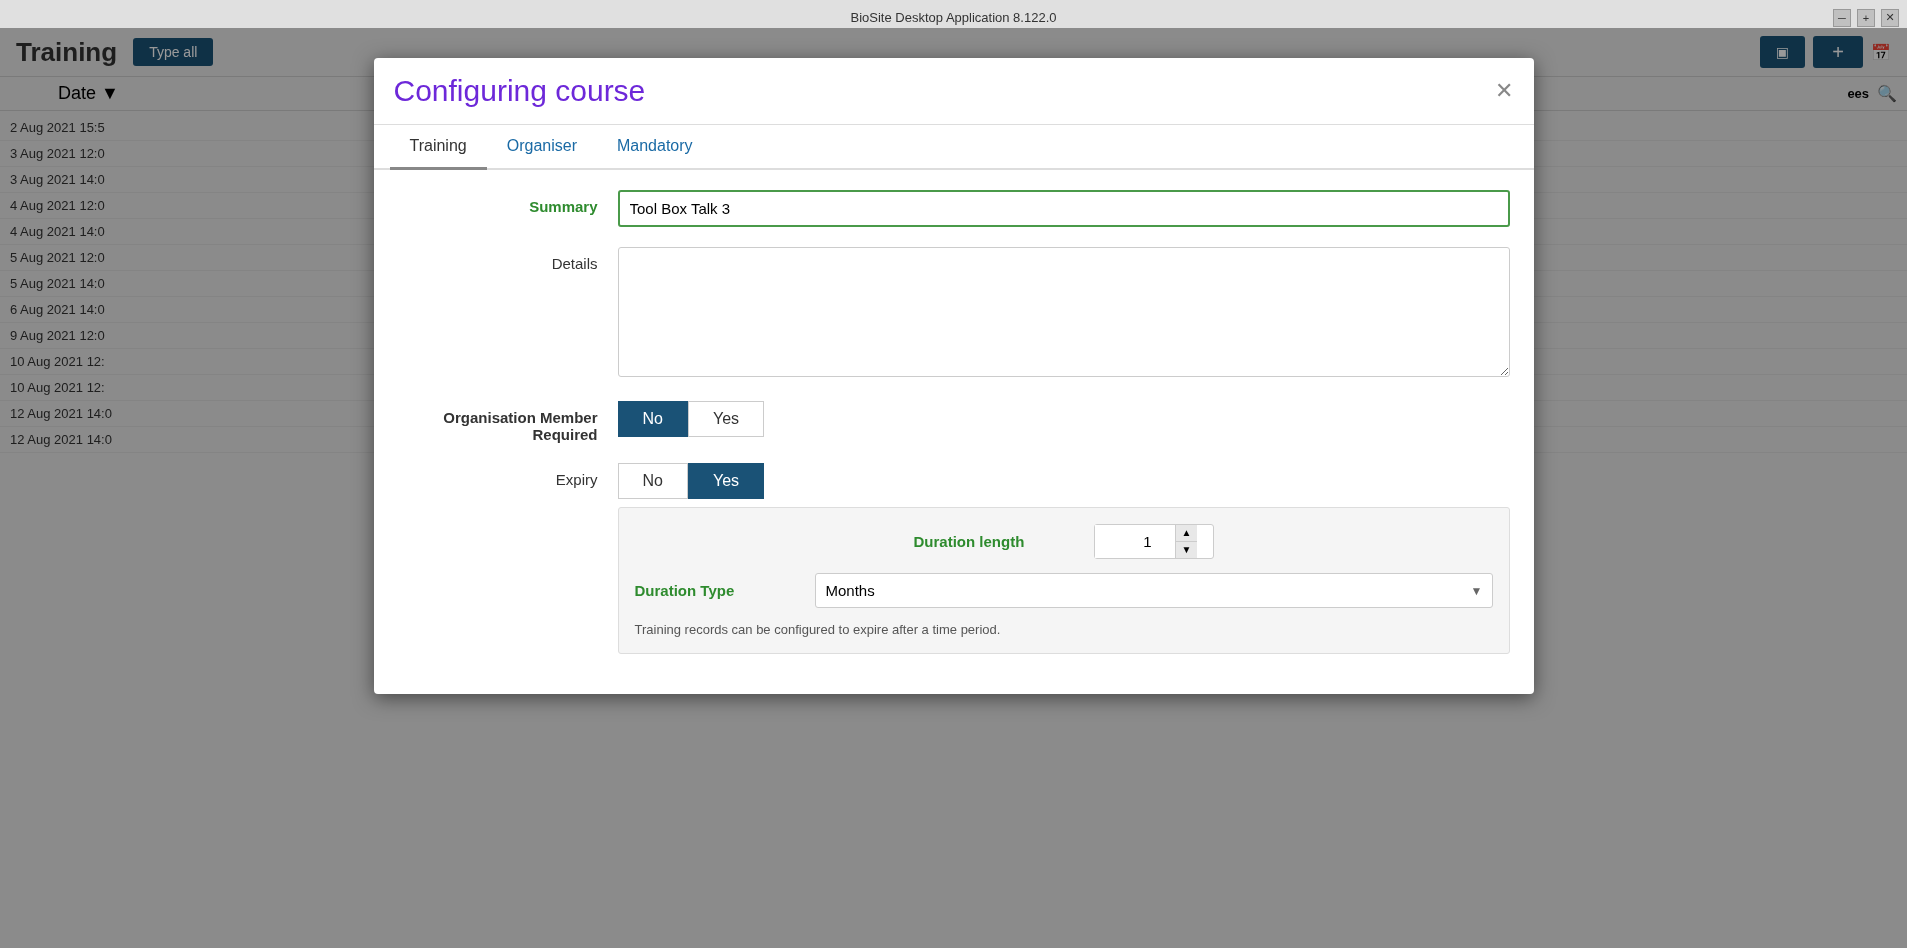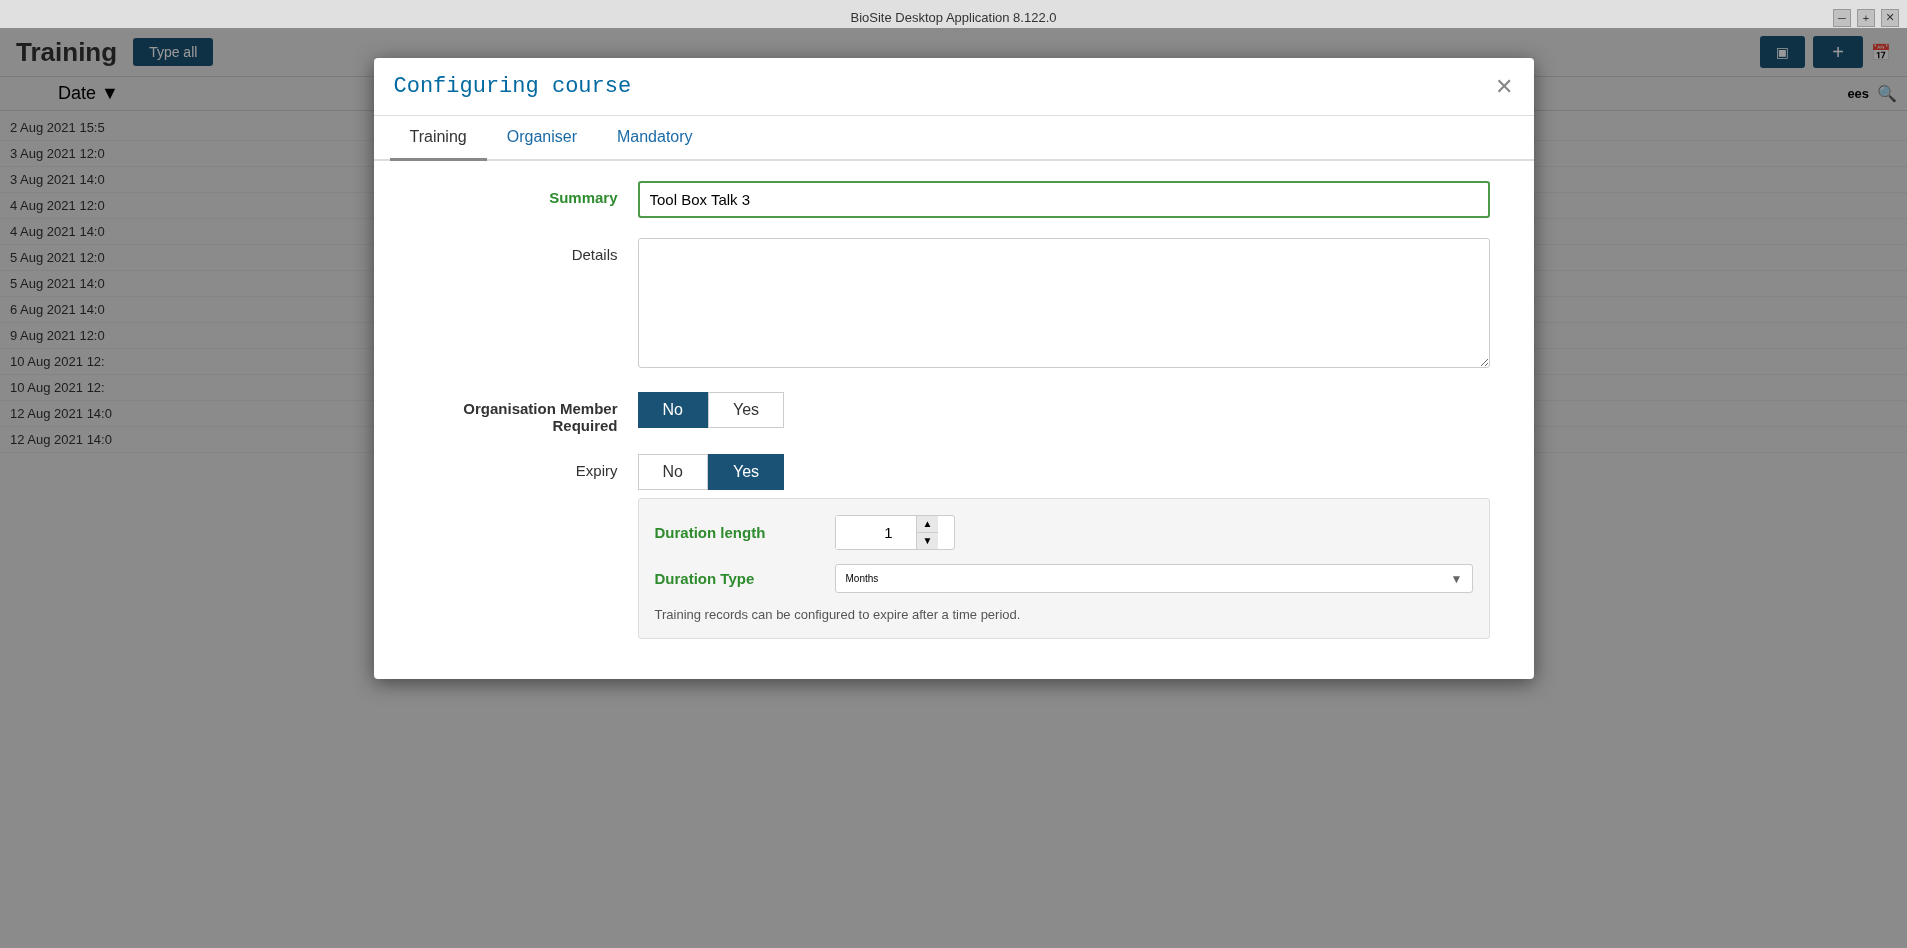--- a/index.html
+++ b/index.html
@@ -151,24 +151,23 @@
       box-shadow: 0 4px 20px rgba(0,0,0,0.5);
       overflow: hidden;
     }
     .modal-header {
       display: flex;
       align-items: center;
       padding: 16px 20px;
       border-bottom: 1px solid #ddd;
     }
     .modal-title {
-      font-size: 22px;
-      color: #0369a1;
+      font-size: 30px;
+      color: #6d28d9;
       flex: 1;
-      font-family: Liberation Mono, monospace;
     }
     .modal-close {
       background: none;
       border: none;
       font-size: 22px;
       cursor: pointer;
       color: #888;
       line-height: 1;
     }
     .modal-tabs {
@@ -185,21 +184,21 @@
     }
     .modal-tab.active {
       border-bottom: 3px solid #888;
       color: #333;
       font-weight: normal;
     }
     .modal-tab.blue {
       color: #1a6aa5;
     }
     .modal-body {
-      padding: 20px 44px;
+      padding: 20px 24px;
       overflow-y: auto;
     }
 
     
     .form-row {
       display: flex;
       align-items: flex-start;
       margin-bottom: 20px;
     }
     .form-label {
@@ -265,20 +264,21 @@
       background: #f5f5f5;
       border: 1px solid #ddd;
       border-radius: 3px;
       padding: 16px;
       margin-top: 8px;
     }
     .expiry-row {
       display: flex;
       align-items: center;
       margin-bottom: 14px;
+      justify-content: center;
     }
     .expiry-label {
       width: 180px;
       font-size: 15px;
       font-weight: bold;
       color: #2e8b2e;
     }
     .duration-input-wrap {
       display: flex;
       align-items: center;
@@ -310,21 +310,21 @@
     }
     .spinner-btn:first-child { border-bottom: 1px solid #ccc; }
 
     .duration-select-wrap {
       position: relative;
       flex: 1;
     }
     .duration-select {
       width: 100%;
       padding: 8px 30px 8px 10px;
-      font-size: 10px;
+      font-size: 15px;
       border: 1px solid #ccc;
       border-radius: 3px;
       appearance: none;
       background: white;
       cursor: pointer;
     }
     .select-arrow {
       position: absolute;
       right: 10px;
       top: 50%;

